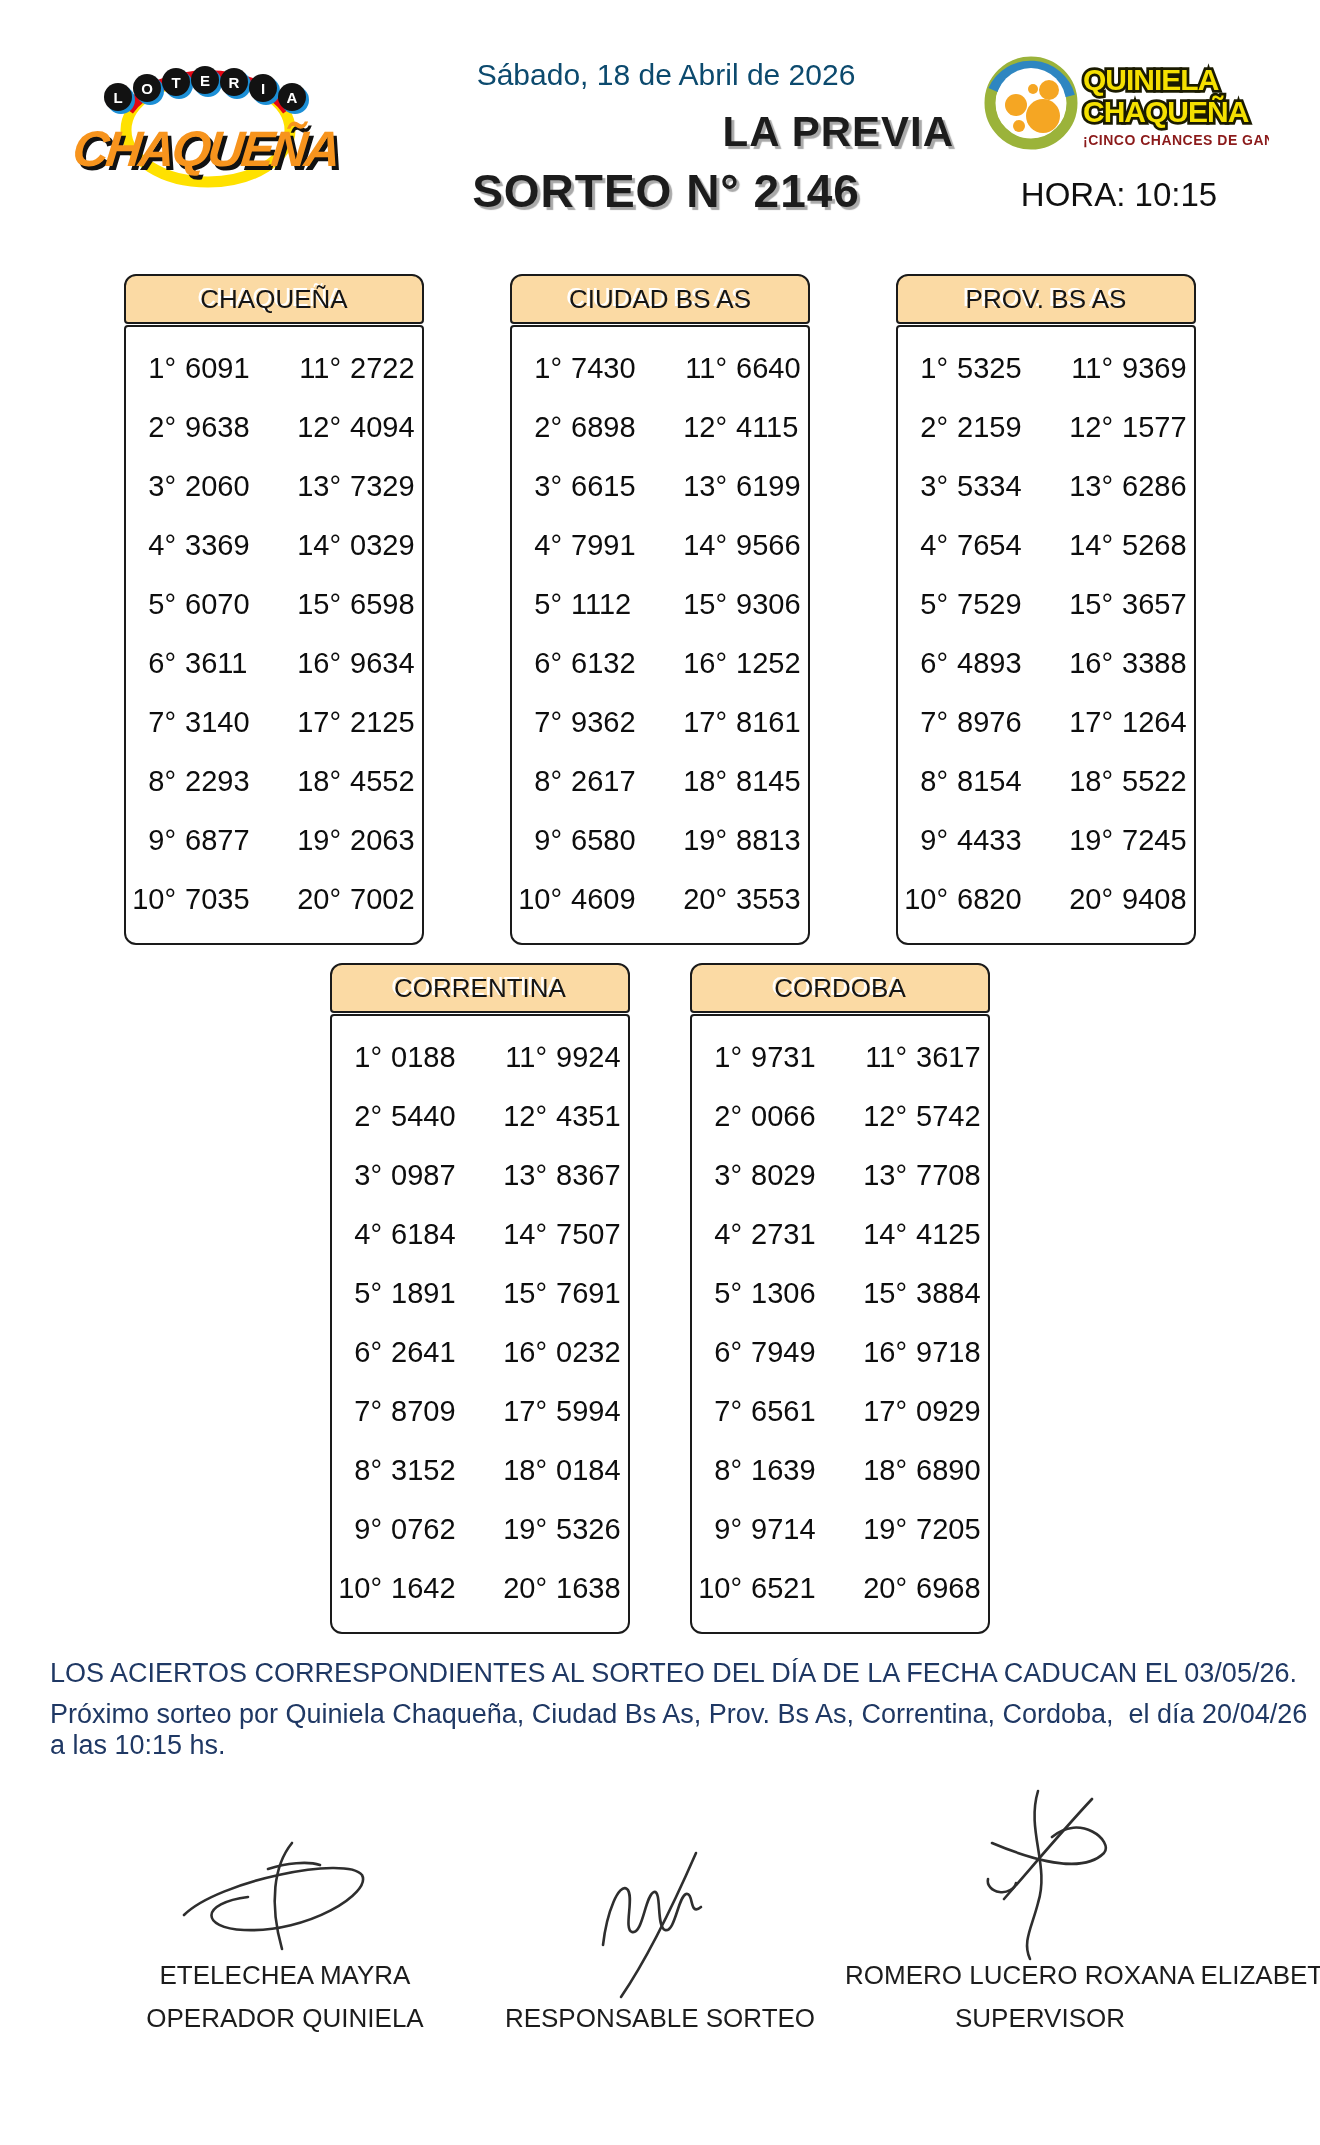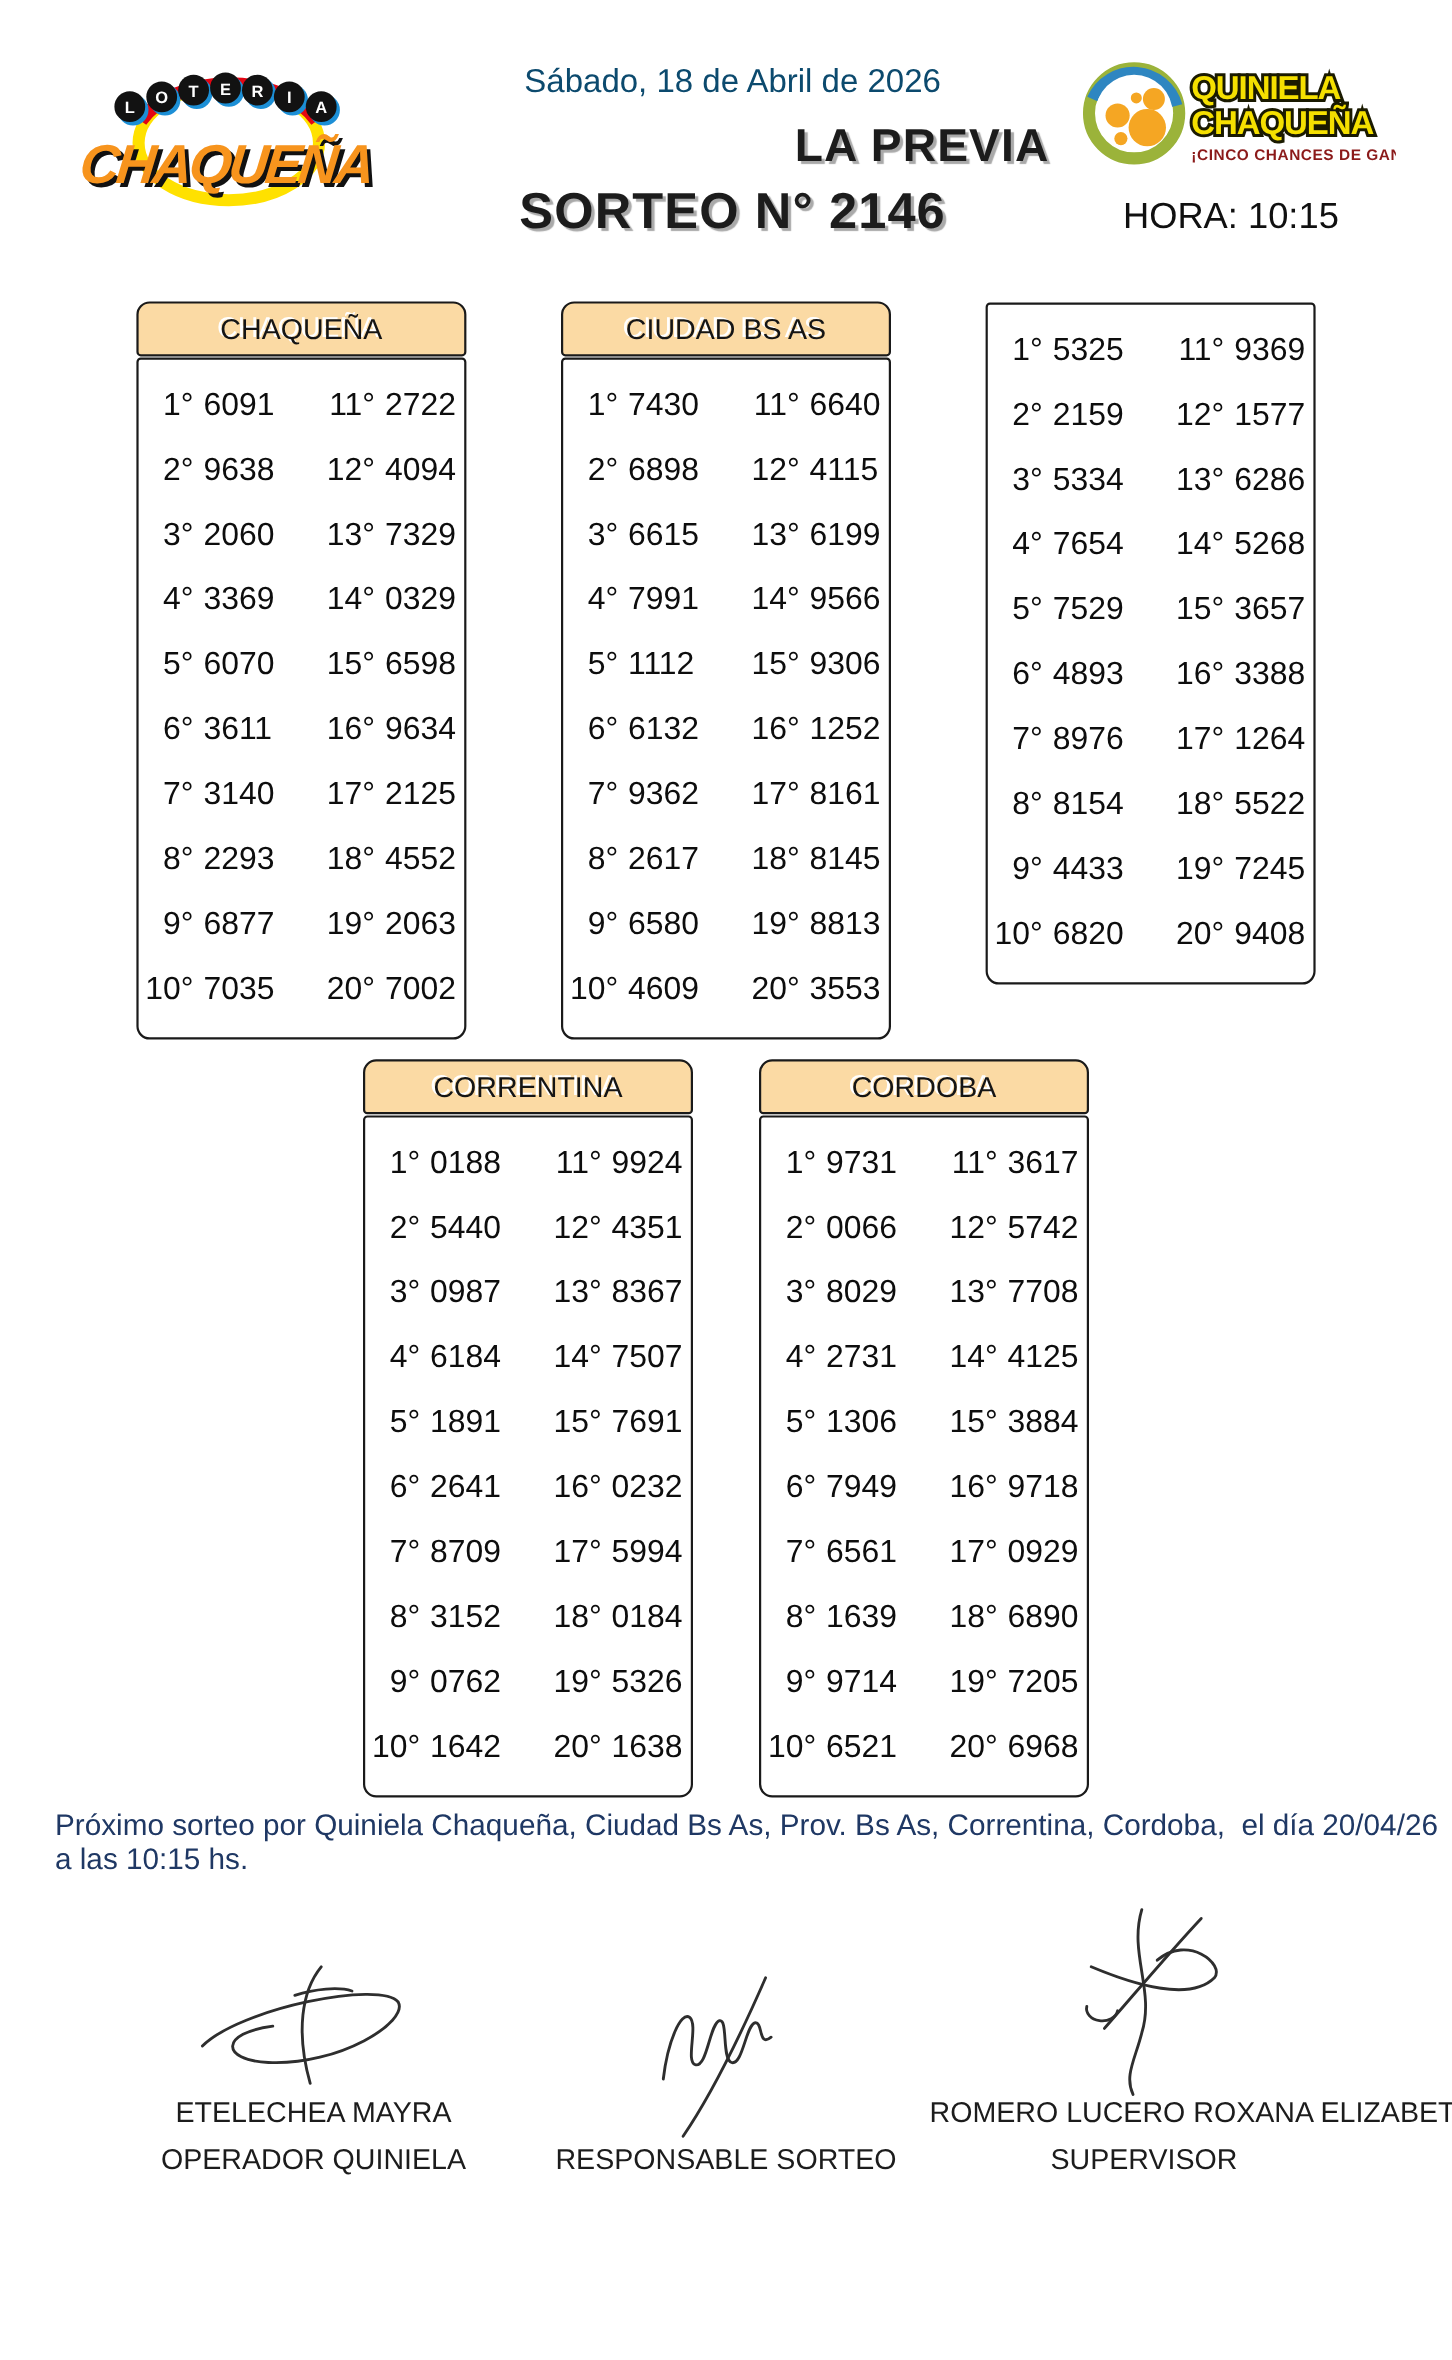--- a/index.html
+++ b/index.html
@@ -245,20 +245,21 @@
           </div>
           <div class="lt-row">
             <span class="rank">10°</span>
             <span class="num">4609</span>
             <span class="rank rank2">20°</span>
             <span class="num">3553</span>
           </div>
         </div>
       </div>
       <div class="lottery-table">
+        <div class="lt-header">PROV. BS AS</div>
         <div class="lt-body">
           <div class="lt-row">
             <span class="rank">1°</span>
             <span class="num">5325</span>
             <span class="rank rank2">11°</span>
             <span class="num">9369</span>
           </div>
           <div class="lt-row">
             <span class="rank">2°</span>
             <span class="num">2159</span>
@@ -442,20 +443,21 @@
           <div class="lt-row">
             <span class="rank">10°</span>
             <span class="num">6521</span>
             <span class="rank rank2">20°</span>
             <span class="num">6968</span>
           </div>
         </div>
       </div>
     </div>
 
+  <div class="notice">LOS ACIERTOS CORRESPONDIENTES AL SORTEO DEL DÍA DE LA FECHA CADUCAN EL 03/05/26.</div>
   <div class="next-draw">Próximo sorteo por Quiniela Chaqueña, Ciudad Bs As, Prov. Bs As, Correntina, Cordoba,  el día 20/04/26 a las 10:15 hs.</div>
 
   <div class="signatures" id="signatures">
       <div class="sig-block s0">
         <svg class="sig-art" width="230" height="125" viewBox="0 0 230 125">
           <path d="M14 78 C48 44 176 18 192 38 C202 56 138 96 74 93 C30 91 30 66 78 60"></path>
           <path d="M122 6 C104 28 99 66 112 112"></path>
           <path d="M98 32 C116 26 138 24 150 28"></path>
         </svg>
         <div class="sig-name">ETELECHEA MAYRA</div>

